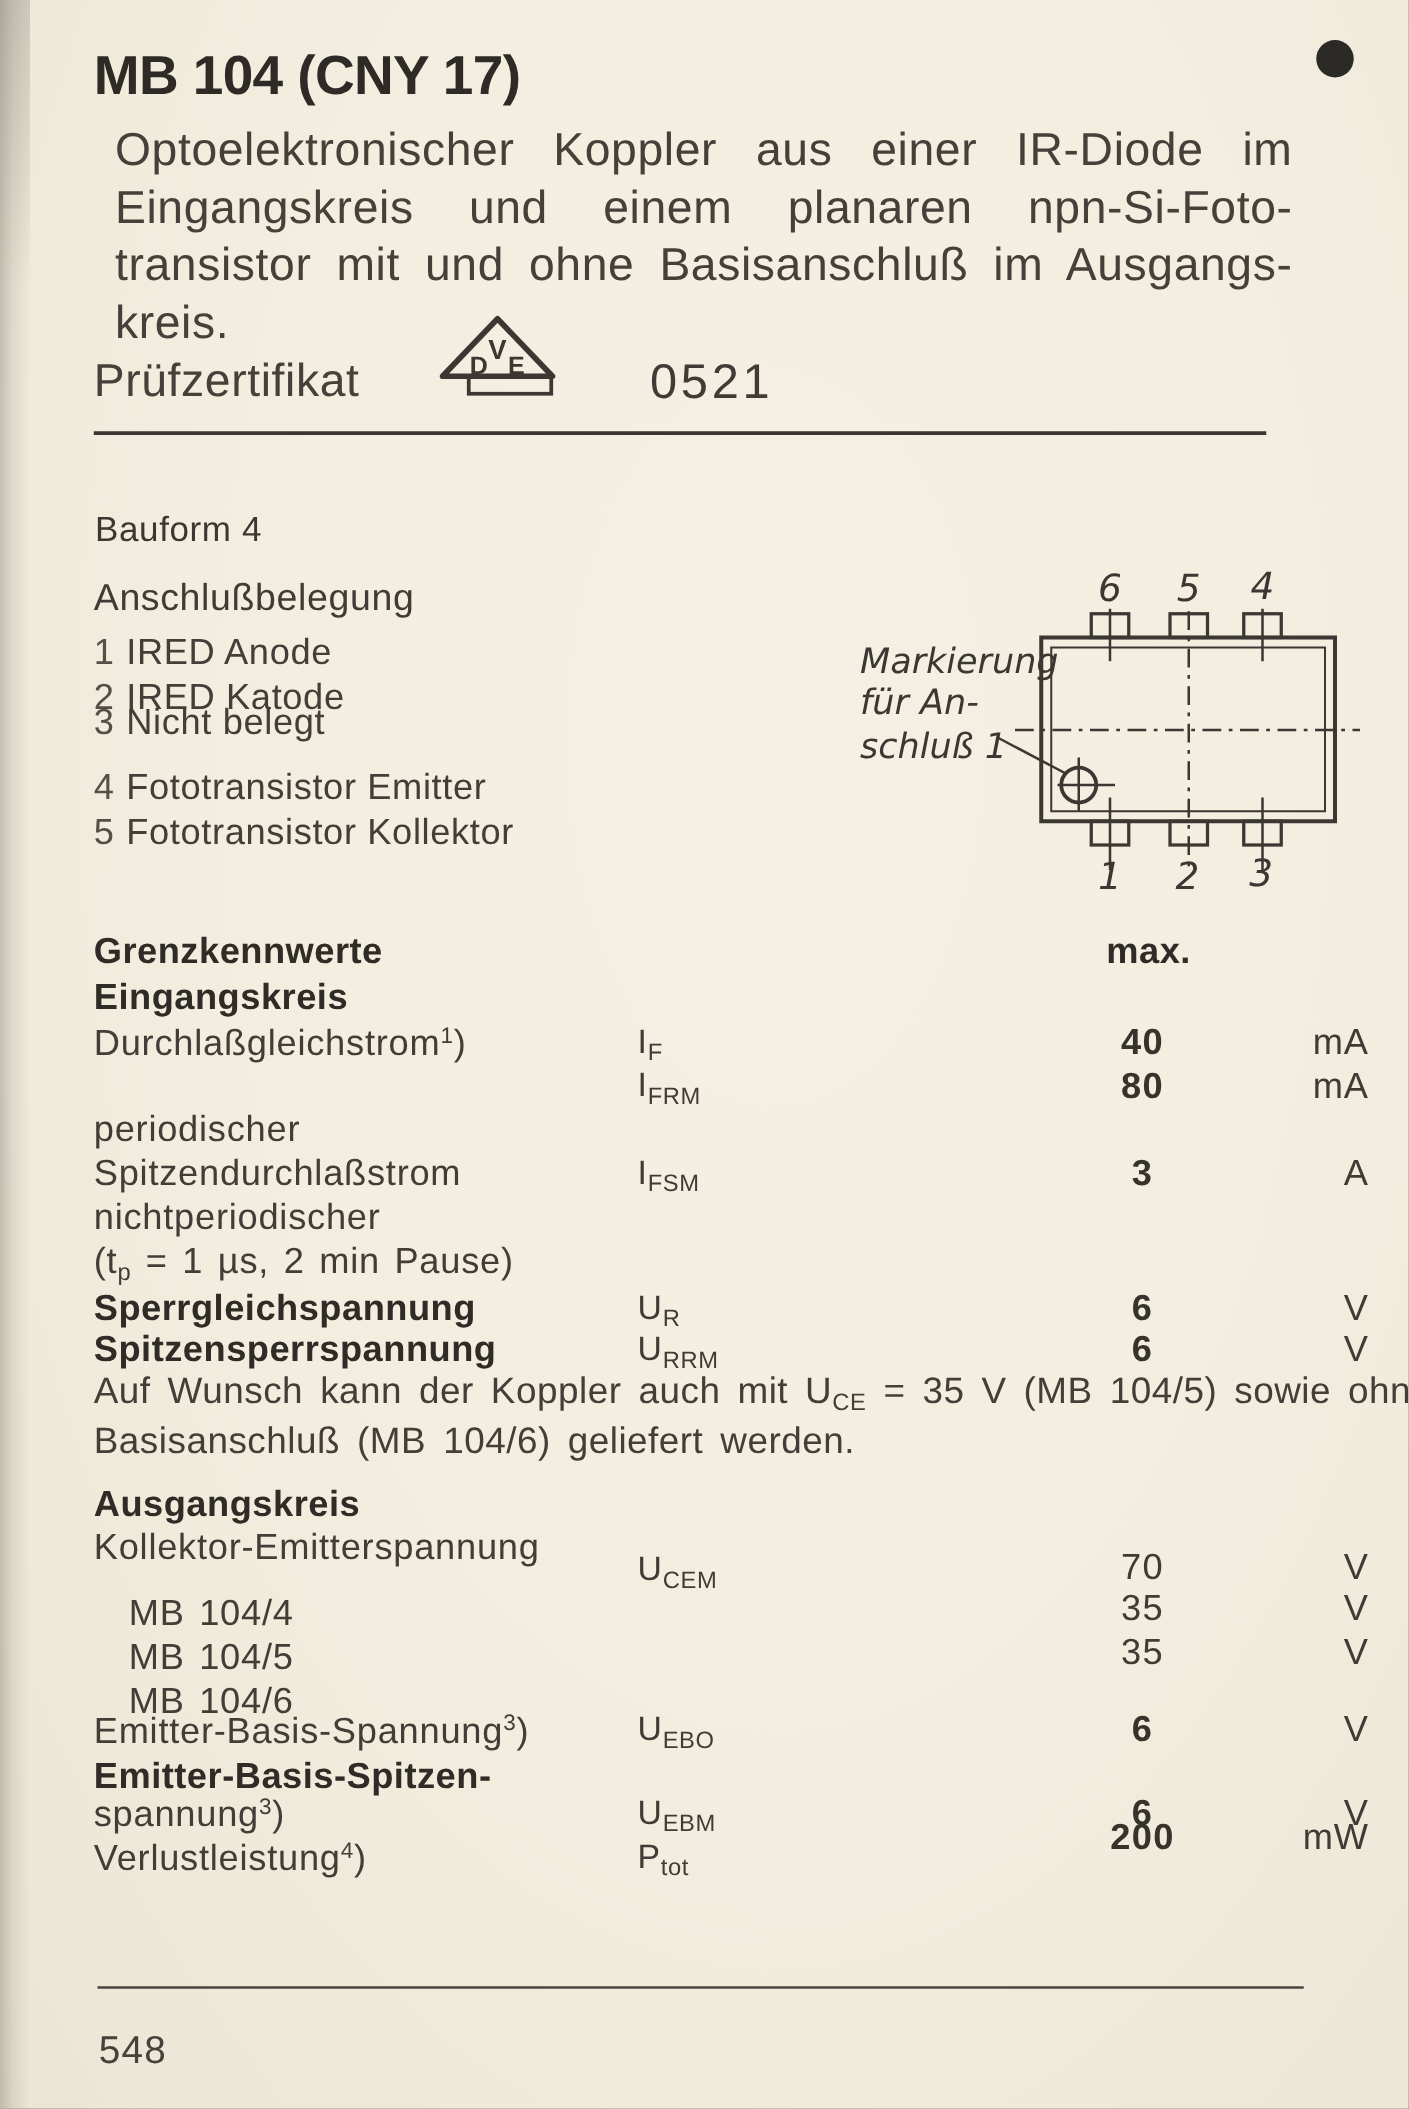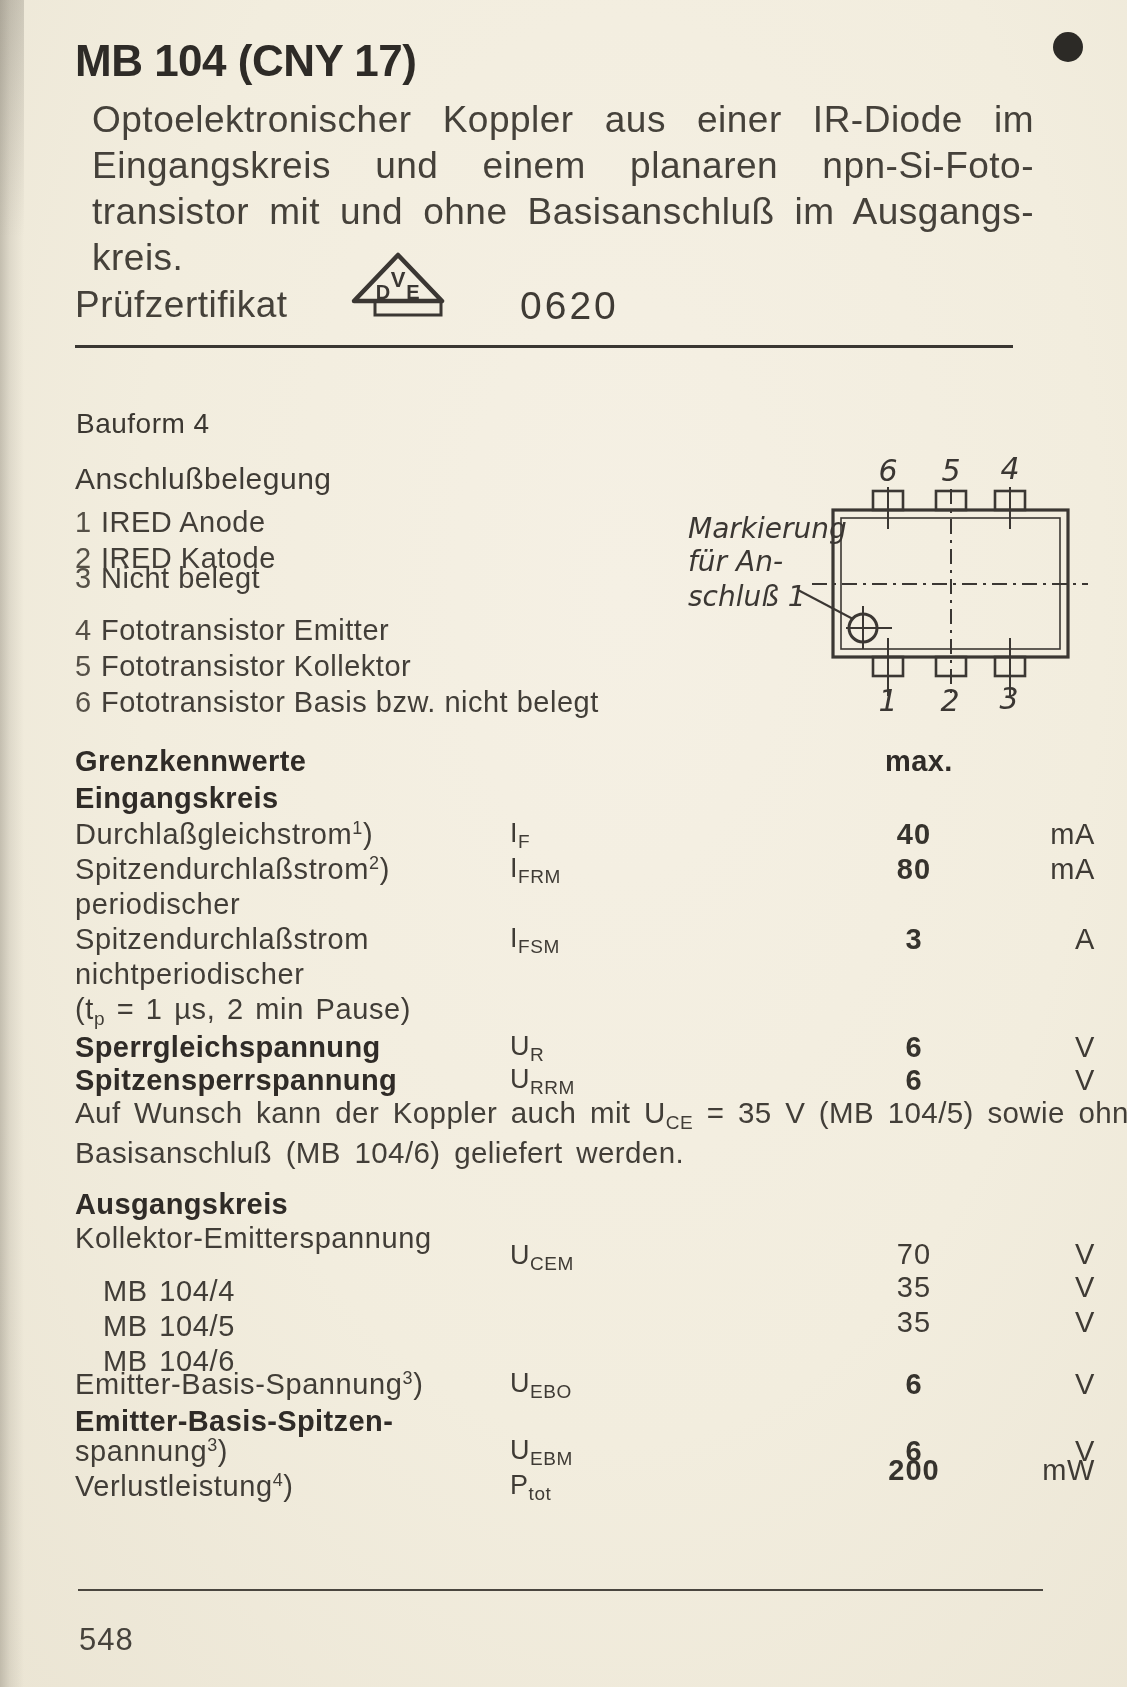--- a/index.html
+++ b/index.html
@@ -62,33 +62,32 @@
   <div class="cert-label">Prüfzertifikat</div>
 
   <svg class="vde" width="104" height="78" viewBox="0 0 104 78">
     <path d="M52 5 L96 51 L8 51 Z" fill="none" stroke="#3b3733" stroke-width="4.5" stroke-linejoin="round"></path>
     <rect x="29" y="51" width="66" height="14" fill="none" stroke="#3b3733" stroke-width="3"></rect>
     <text x="37" y="49" font-size="20" font-weight="700" text-anchor="middle" fill="#3b3733">D</text>
     <text x="52" y="37" font-size="22" font-weight="700" text-anchor="middle" fill="#3b3733">V</text>
     <text x="67" y="49" font-size="20" font-weight="700" text-anchor="middle" fill="#3b3733">E</text>
   </svg>
 
-  <div class="cert-num">0620</div>
+  <div class="cert-num">0521</div>
 
   <div class="rule rule-top"></div>
 
   <div class="bauform">Bauform 4</div>
   <div class="anschluss">Anschlußbelegung</div>
 
   <div class="pin-item" style="top:506px"><span class="pin-num">1</span><span>IRED Anode</span></div>
   <div class="pin-item" style="top:542px"><span class="pin-num">2</span><span>IRED Katode</span></div>
   <div class="pin-item" style="top:562px"><span class="pin-num">3</span><span>Nicht belegt</span></div>
   <div class="pin-item" style="top:614px"><span class="pin-num">4</span><span>Fototransistor Emitter</span></div>
   <div class="pin-item" style="top:650px"><span class="pin-num">5</span><span>Fototransistor Kollektor</span></div>
-  <div class="pin-item" style="top:686px"><span class="pin-num">6</span><span>Fototransistor Basis bzw. nicht belegt</span></div>
 
   <svg class="pkg-svg" width="509" height="322" viewBox="0 0 509 322">
     <text class="pkg-txt" x="70" y="135" font-size="28">Markierung</text>
     <text class="pkg-txt" x="70" y="168" font-size="28">für An-</text>
     <text class="pkg-txt" x="70" y="203" font-size="28">schluß 1</text>
     <line x1="180" y1="187" x2="235" y2="216" stroke="#3b3733" stroke-width="2"></line>
 
     <rect x="215" y="107" width="235" height="147" fill="none" stroke="#3b3733" stroke-width="3.2"></rect>
     <rect x="223" y="115" width="219" height="131" fill="none" stroke="#3b3733" stroke-width="1.6"></rect>
 
@@ -127,21 +126,20 @@
     <span class="cell c-label bold">Eingangskreis</span>
   </div>
 
   <div class="row" style="top:806px">
     <span class="cell c-label"><span>Durchlaßgleichstrom</span><span class="sup">1</span><span>)</span></span>
     <span class="cell c-sym"><span>I</span><span class="subs">F</span></span>
     <span class="cell c-val">40</span>
     <span class="cell c-unit">mA</span>
   </div>
   <div class="row" style="top:841px">
-    <span class="cell c-label"><span>Spitzendurchlaßstrom</span><span class="sup">2</span><span>)</span></span>
     <span class="cell c-sym"><span>I</span><span class="subs">FRM</span></span>
     <span class="cell c-val">80</span>
     <span class="cell c-unit">mA</span>
   </div>
   <div class="row" style="top:876px">
     <span class="cell c-label">periodischer</span>
   </div>
   <div class="row" style="top:911px">
     <span class="cell c-label">Spitzendurchlaßstrom</span>
     <span class="cell c-sym"><span>I</span><span class="subs">FSM</span></span>

